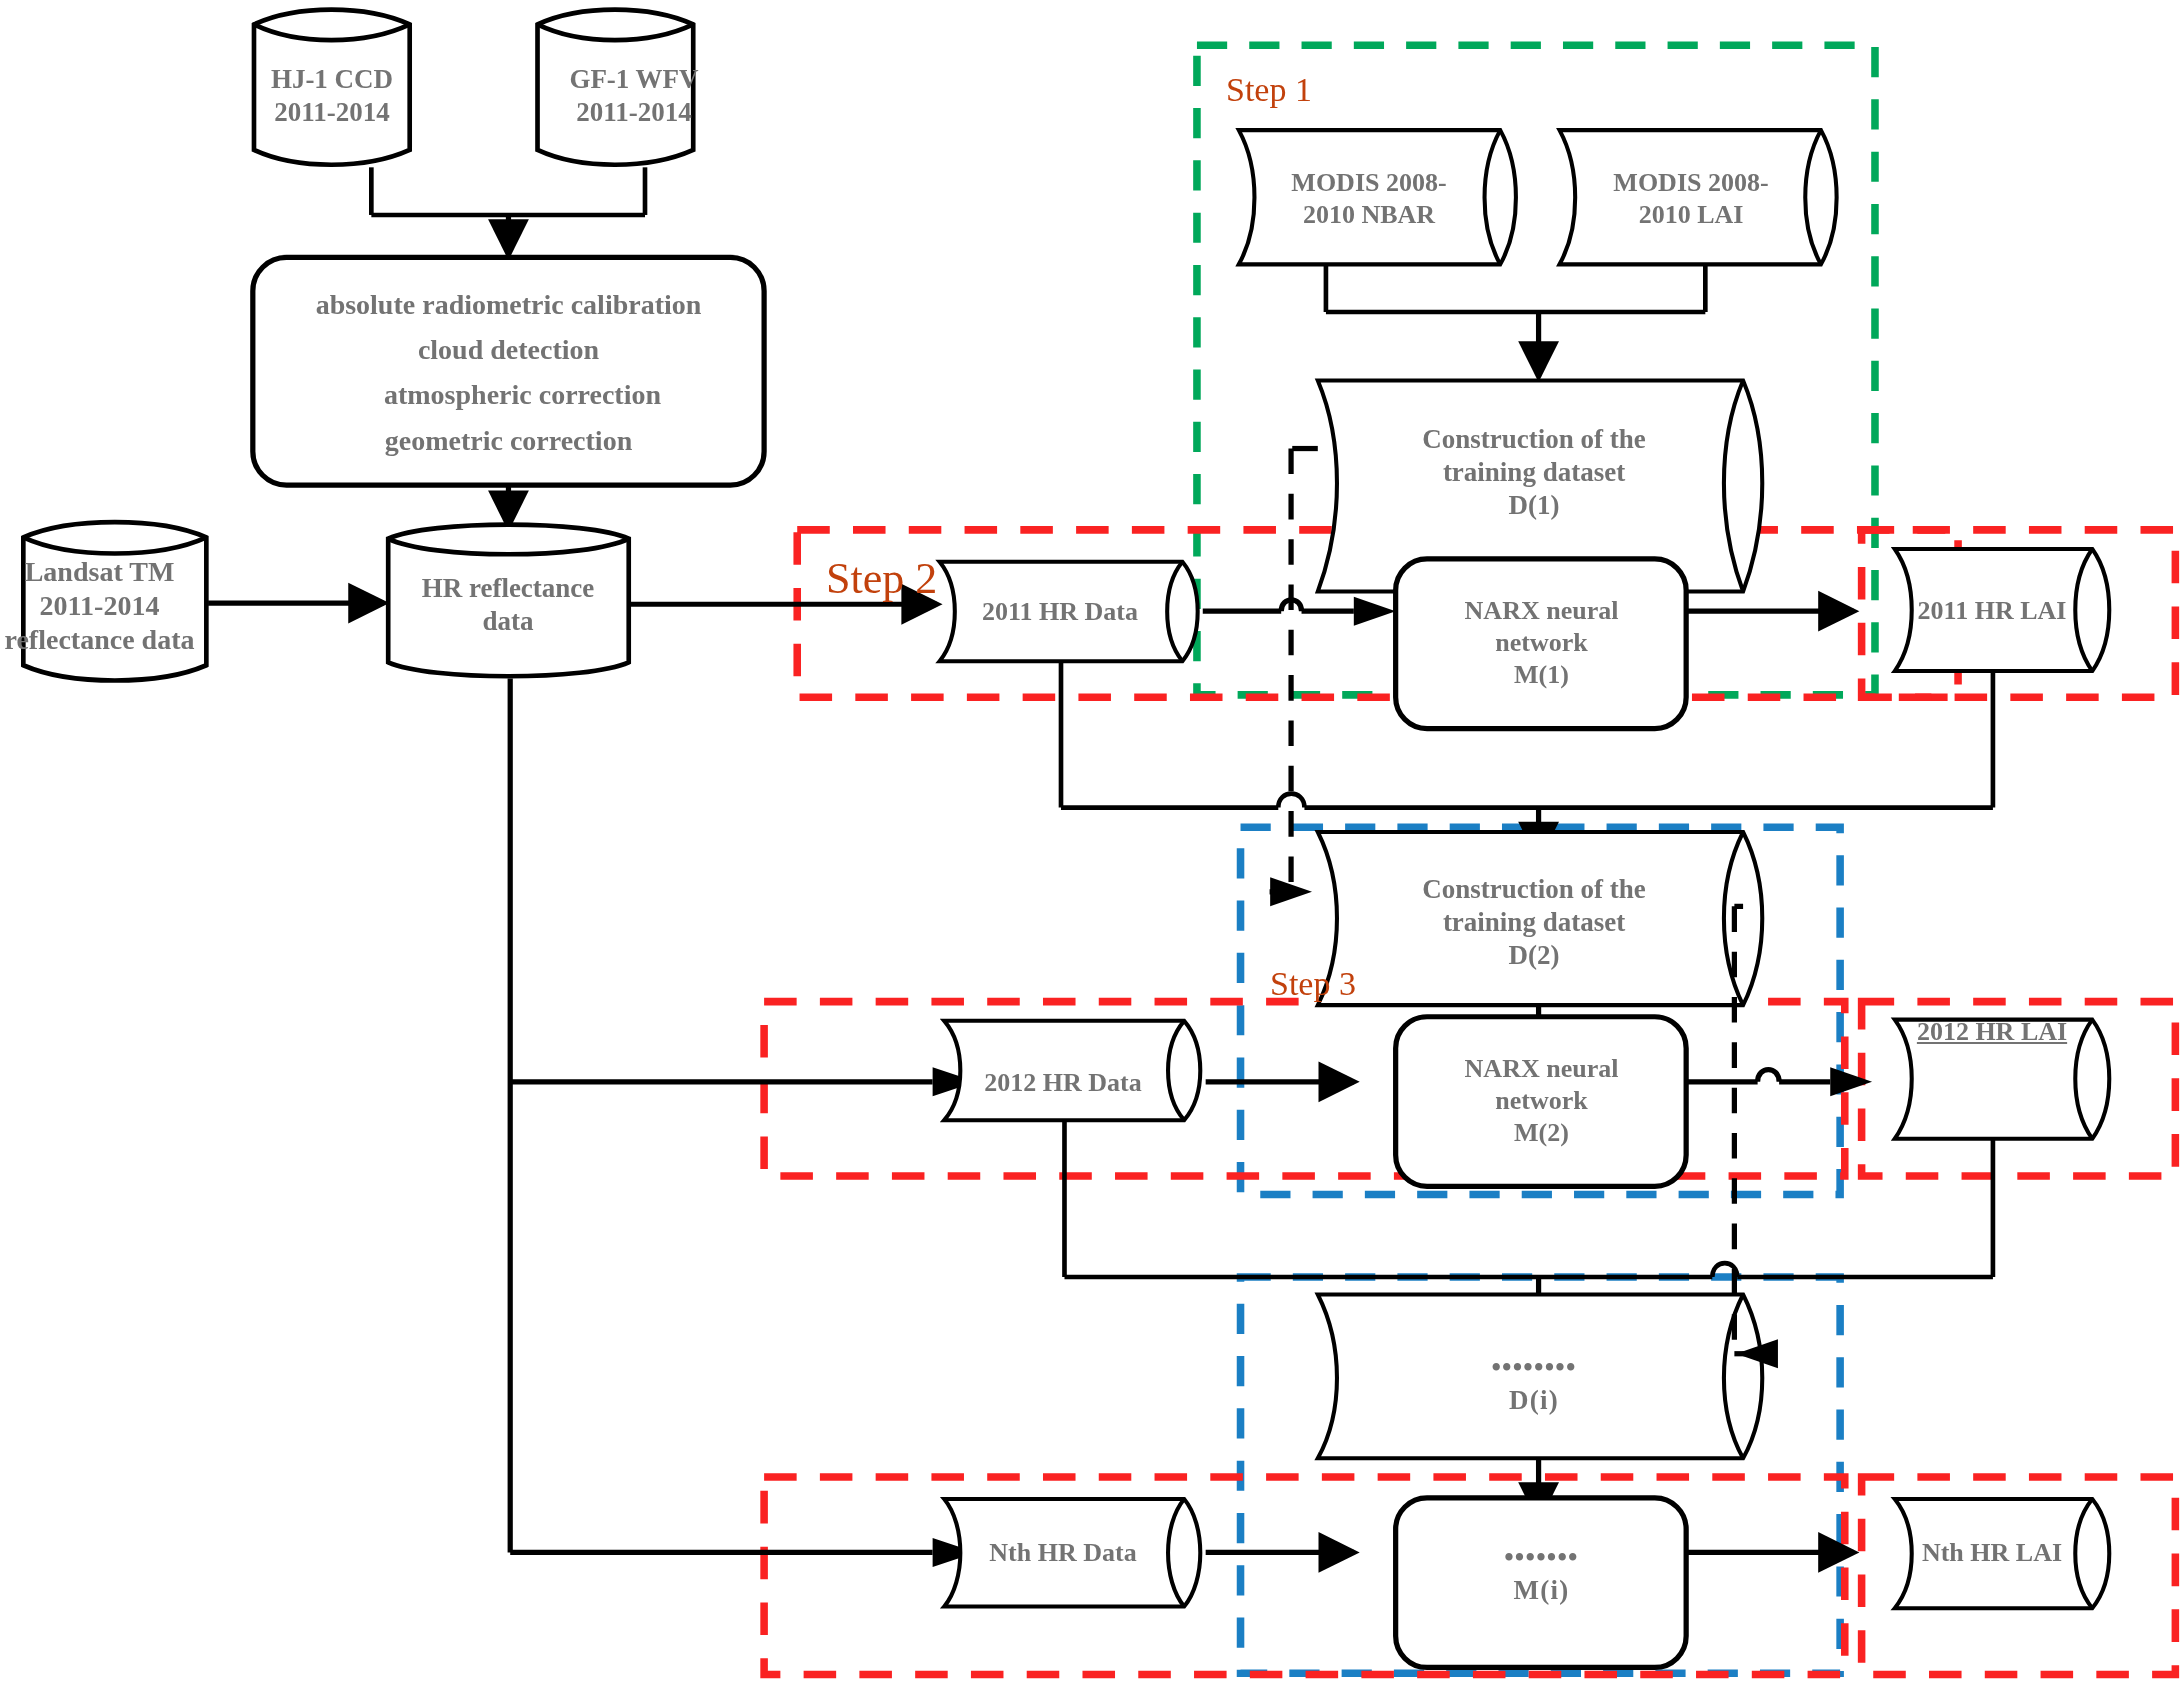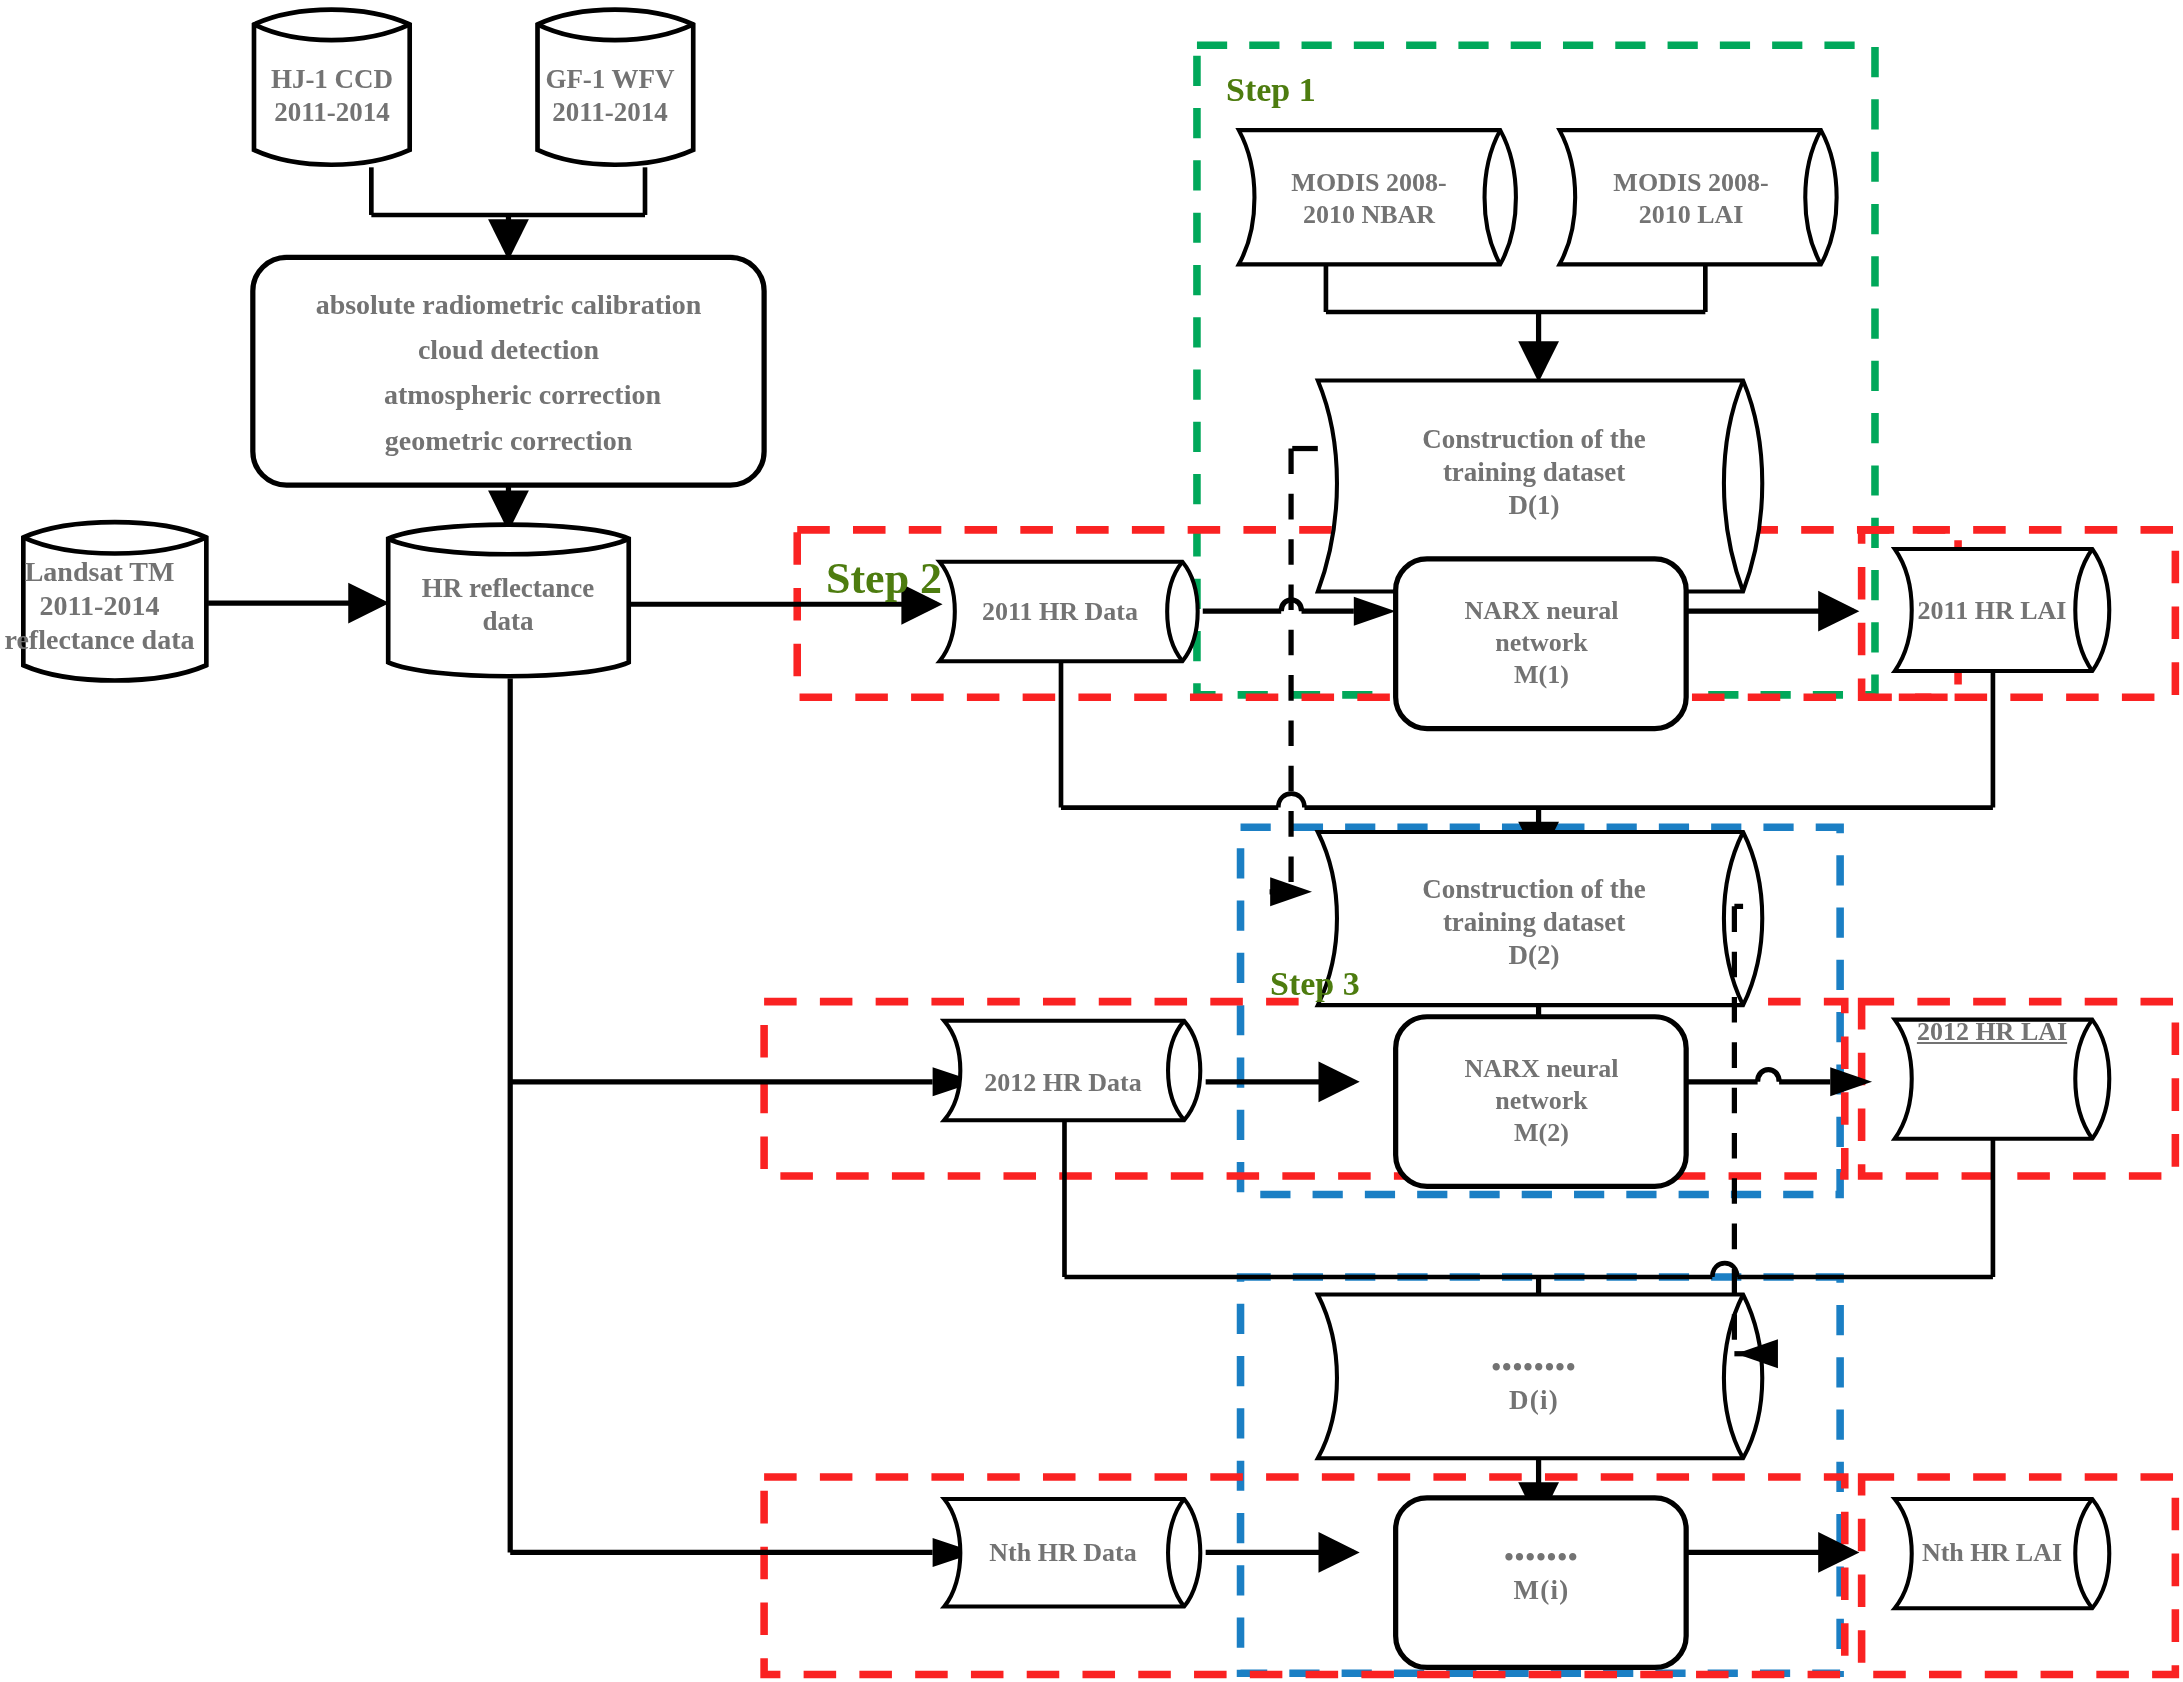--- a/index.html
+++ b/index.html
@@ -15,22 +15,22 @@
     font-family:"Liberation Serif", serif;
     font-weight:bold;
     color:#737373;
     line-height:1.22;
     pointer-events:none;
     white-space:pre-line;
   }
   .steplabel{
     position:absolute;
     font-family:"Liberation Serif", serif;
-    font-weight:bold;
-    color:#4d7c0f;
+    font-weight:normal;
+    color:#c2410c;
     white-space:nowrap;
   }
   .dots{letter-spacing:1.2px;}
 </style>
 </head>
 <body>
 
 <div id="stage">
 
 <svg id="canvas" viewBox="0 0 3757 2895" xmlns="http://www.w3.org/2000/svg">
@@ -274,21 +274,21 @@
     <path d="M 2985 1560 L 2985 2330"></path>
     <path d="M 2985 2330 L 3025 2330"></path>
   </g>
   <polygon points="3060,2305 2988,2330 3060,2355" fill="#000"></polygon>
 
 </svg>
 
 <div class="nodelabel" style="left:254px;top:58px;width:156px;height:76px;font-size:27px;">HJ-1 CCD
 2011-2014</div>
 
-<div class="nodelabel" style="left:532px;top:58px;width:156px;height:76px;font-size:27px;">GF-1 WFV
+<div class="nodelabel" style="left:556px;top:58px;width:156px;height:76px;font-size:27px;">GF-1 WFV
 2011-2014</div>
 
 <div class="nodelabel" style="left:2px;top:558px;width:195px;height:96px;font-size:28px;">Landsat TM
 2011-2014
 reflectance data</div>
 
 <div class="nodelabel" style="left:253px;top:288px;width:511px;height:34px;font-size:28px;">absolute radiometric calibration</div>
 <div class="nodelabel" style="left:253px;top:333px;width:511px;height:34px;font-size:28px;">cloud detection</div>
 <div class="nodelabel" style="left:267px;top:378px;width:511px;height:34px;font-size:28px;">atmospheric correction</div>
 <div class="nodelabel" style="left:389px;top:567px;width:238px;height:76px;font-size:27px;">HR reflectance

